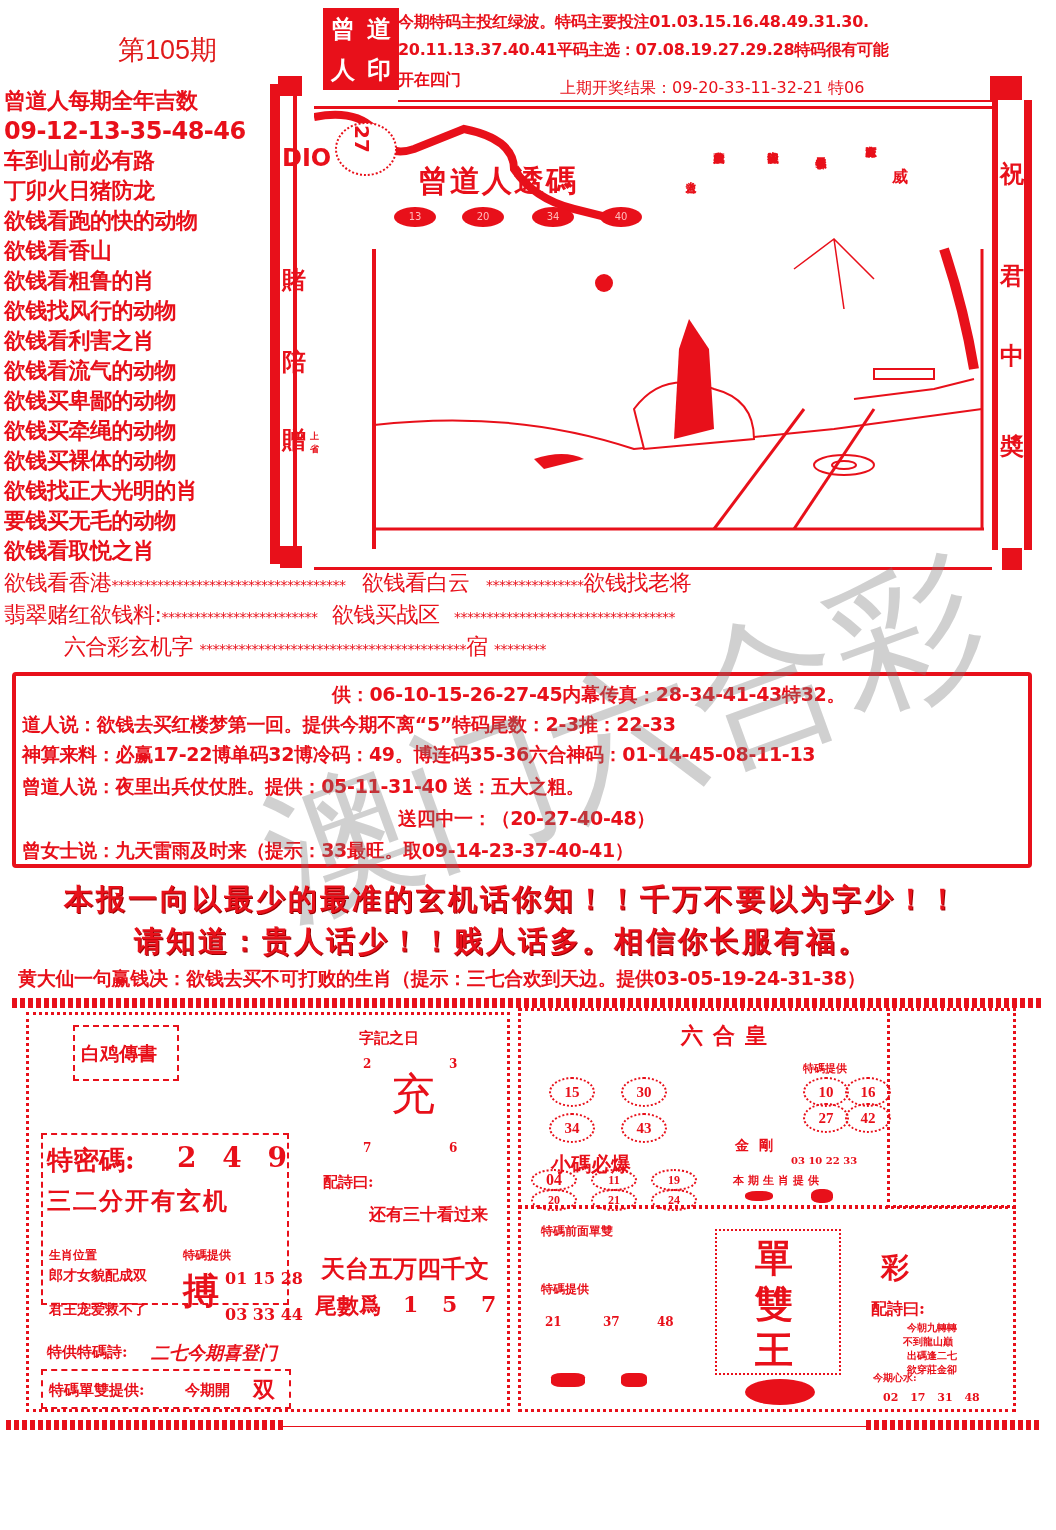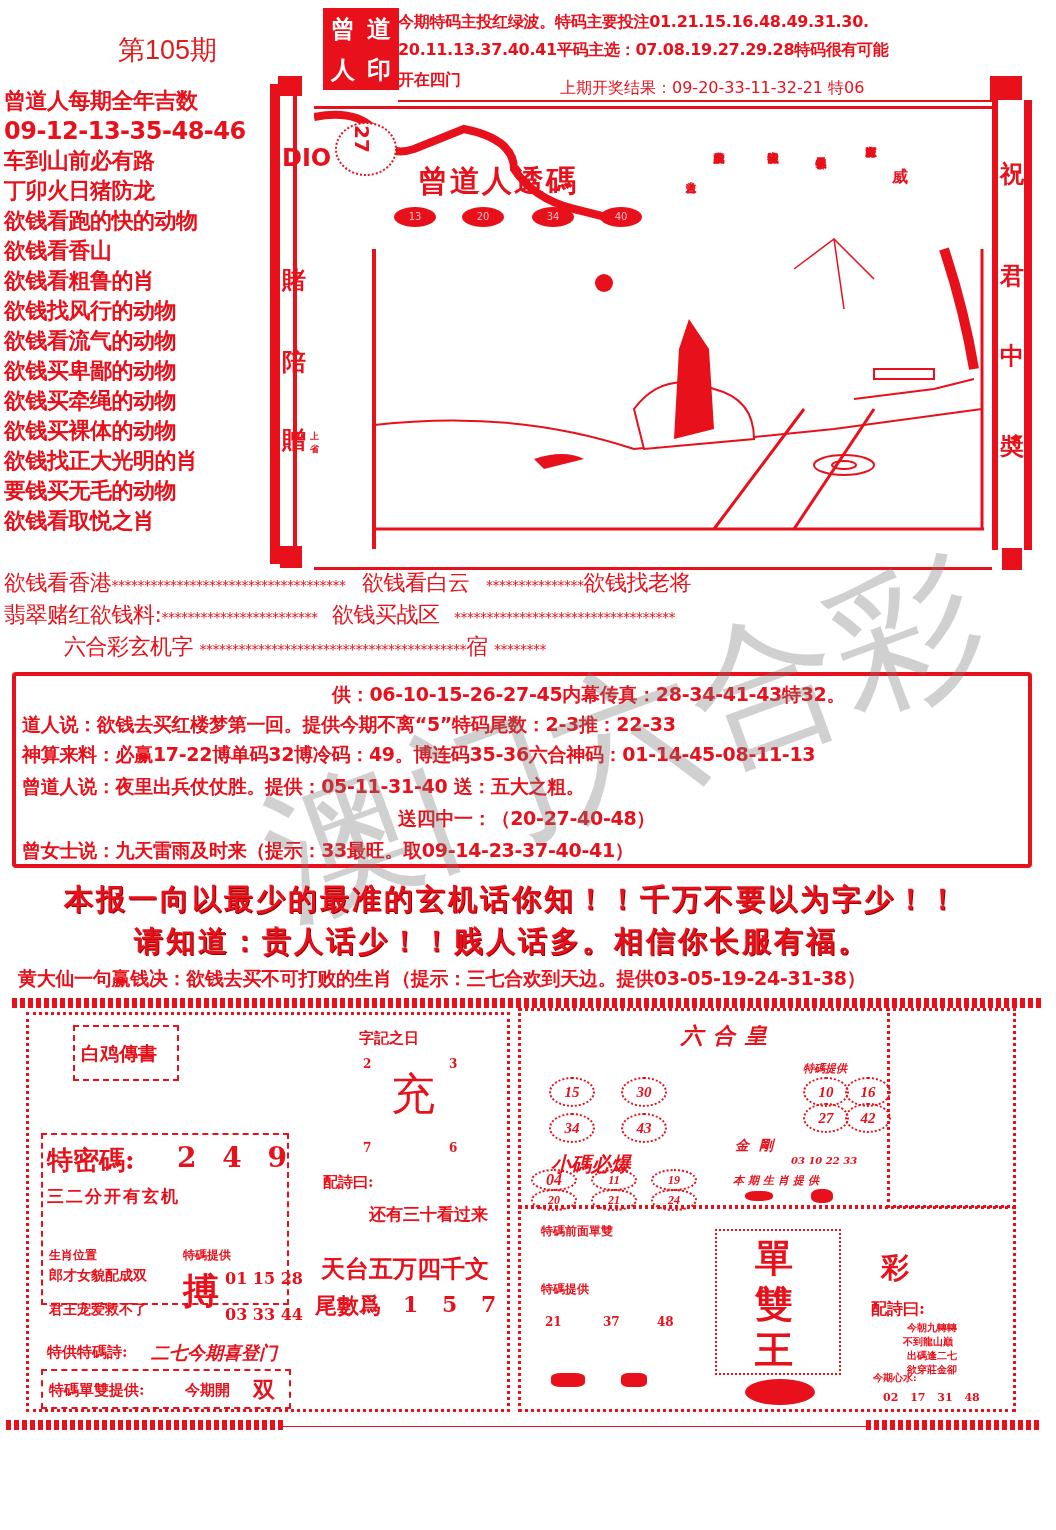--- a/index.html
+++ b/index.html
@@ -38,36 +38,37 @@
 
 <div class="abs issue">第105期</div>
 
 <div class="abs stamp">
   <span>曾</span>
   <span>道</span>
   <span>人</span>
   <span>印</span>
 </div>
 
-<div class="abs top-line" style="top:12px;">今期特码主投红绿波。特码主要投注01.21.15.16.48.49.31.30.</div>
+<div class="abs top-line" style="top:12px;">今期特码主投红绿波。特码主要投注01.03.15.16.48.49.31.30.</div>
 <div class="abs top-line" style="top:40px;">20.11.13.37.40.41平码主选：07.08.19.27.29.28特码很有可能</div>
 <div class="abs top-line" style="top:70px;">开在四门</div>
 <div class="abs last-result">上期开奖结果：09-20-33-11-32-21 特06</div>
 <div class="abs" style="left:990px;top:76px;width:28px;height:24px;background:#e8101a;"></div>
 <div class="abs" style="left:398px;top:100px;width:600px;height:2px;background:#e8101a;"></div>
 
 <div class="abs left-list">
   <div>曾道人每期全年吉数</div>
   <div style="font-size:24px;">09-12-13-35-48-46</div>
   <div>车到山前必有路</div>
   <div>丁卯火日猪防龙</div>
   <div>欲钱看跑的快的动物</div>
   <div>欲钱看香山</div>
   <div>欲钱看粗鲁的肖</div>
   <div>欲钱找风行的动物</div>
+  <div>欲钱看利害之肖</div>
   <div>欲钱看流气的动物</div>
   <div>欲钱买卑鄙的动物</div>
   <div>欲钱买牵绳的动物</div>
   <div>欲钱买裸体的动物</div>
   <div>欲钱找正大光明的肖</div>
   <div>要钱买无毛的动物</div>
   <div>欲钱看取悦之肖</div>
 </div>
 
 <div class="abs left-pillar">
@@ -158,21 +159,21 @@
 
 <div class="border-strip" style="left:12px;top:998px;width:1030px;"></div>
 
 <div class="dotted-box" style="left:26px;top:1012px;width:484px;height:400px;">
   <div class="dashed-box" style="left:44px;top:10px;width:106px;height:56px;">
     <div class="abs serif bold" style="left:6px;top:14px;font-size:19px;">白鸡傳書</div>
   </div>
   <div class="dashed-box" style="left:12px;top:118px;width:248px;height:172px;"></div>
   <div class="abs serif bold" style="left:18px;top:128px;font-size:26px;">特密碼:</div>
   <div class="abs serif bold" style="left:148px;top:126px;font-size:28px;letter-spacing:8px;">2 4 9</div>
-  <div class="abs serif bold" style="left:18px;top:170px;font-size:17px;letter-spacing:2px;">三二分开有玄机</div>
+  <div class="abs serif bold" style="left:18px;top:170px;font-size:24px;letter-spacing:2px;">三二分开有玄机</div>
   <div class="abs serif bold" style="left:20px;top:232px;font-size:12px;">生肖位置</div>
   <div class="abs serif bold" style="left:20px;top:252px;font-size:14px;">郎才女貌配成双</div>
   <div class="abs serif bold" style="left:20px;top:286px;font-size:14px;">君王宠爱救不了</div>
   <div class="abs serif bold" style="left:154px;top:232px;font-size:12px;">特碼提供</div>
   <div class="abs serif bold" style="left:154px;top:252px;font-size:36px;">搏</div>
   <div class="abs serif bold" style="left:196px;top:254px;font-size:16px;">01 15 28</div>
   <div class="abs serif bold" style="left:196px;top:290px;font-size:16px;">03 33 44</div>
   <div class="abs serif bold" style="left:18px;top:328px;font-size:15px;">特供特碼詩:</div>
   <div class="abs serif bold" style="left:122px;top:326px;font-size:18px;font-style:italic;">二七今期喜登门</div>
   <div class="dashed-box" style="left:12px;top:354px;width:250px;height:40px;">
@@ -187,21 +188,21 @@
   <div class="abs" style="left:362px;top:50px;font-size:44px;">充</div>
   <div class="abs serif bold" style="left:334px;top:126px;font-size:12px;">7</div>
   <div class="abs serif bold" style="left:420px;top:126px;font-size:12px;">6</div>
   <div class="abs serif bold" style="left:294px;top:158px;font-size:15px;">配詩曰:</div>
   <div class="abs serif bold" style="left:340px;top:188px;font-size:17px;">还有三十看过来</div>
   <div class="abs bold" style="left:292px;top:238px;font-size:24px;">天台五万四千文</div>
   <div class="abs serif bold" style="left:286px;top:276px;font-size:22px;">尾數爲</div>
   <div class="abs serif bold" style="left:374px;top:276px;font-size:22px;letter-spacing:8px;">1 5 7</div>
 </div>
 
-<div class="dotted-box" style="left:518px;top:1008px;width:372px;height:200px;font-style:italic;">
+<div class="dotted-box" style="left:518px;top:1008px;width:372px;height:200px;">
   <div class="abs serif bold" style="left:160px;top:10px;font-size:22px;letter-spacing:10px;">六合皇</div>
   <div class="circ" style="left:28px;top:66px;">15</div>
   <div class="circ" style="left:100px;top:66px;">30</div>
   <div class="circ" style="left:28px;top:102px;">34</div>
   <div class="circ" style="left:100px;top:102px;">43</div>
   <div class="abs serif bold" style="left:282px;top:50px;font-size:11px;">特碼提供</div>
   <div class="circ" style="left:282px;top:66px;">10</div>
   <div class="circ" style="left:324px;top:66px;">16</div>
   <div class="circ" style="left:282px;top:92px;">27</div>
   <div class="circ" style="left:324px;top:92px;">42</div>

